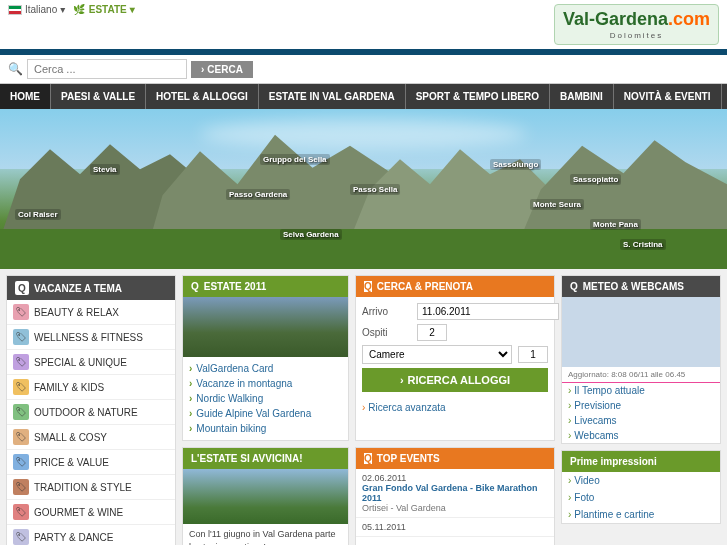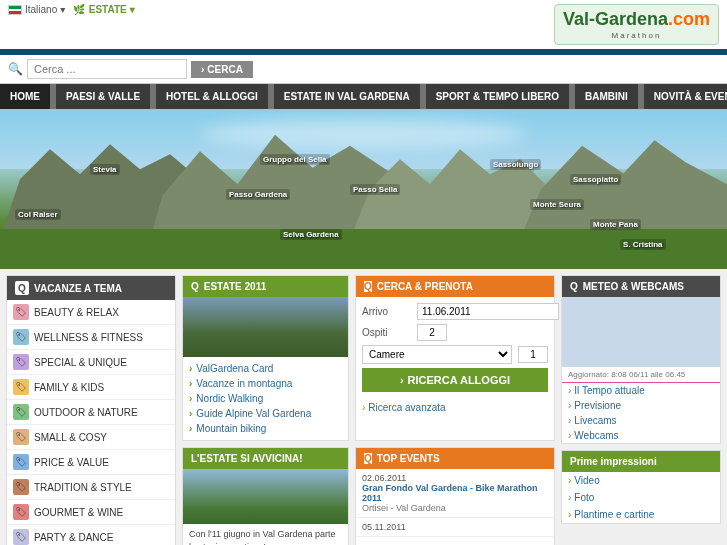--- a/index.html
+++ b/index.html
@@ -69,21 +69,21 @@
       padding: 0;
     }
     .nav-item {
       padding: 7px 10px;
       color: #fff;
       font-size: 10px;
       font-weight: bold;
       text-transform: uppercase;
       cursor: pointer;
       white-space: nowrap;
-      border-right: 6px solid #737373;
+      border-right: 1px solid #737373;
     }
     .nav-item:first-child { background: #222; }
 
     
     .hero {
       width: 727px;
       height: 160px;
       background: linear-gradient(180deg, #87ceeb 0%, #a8d8ea 30%, #5a8a3a 70%, #3a6a1a 100%);
       position: relative;
       overflow: hidden;
@@ -439,21 +439,21 @@
       <span style="color:#6a9a2a;">🌿</span>
       <span>ESTATE</span>
       <span>▾</span>
     </div>
   </div>
   <div class="logo-area">
     <div class="logo-box">
       <div style="font-size:18px;font-weight:bold;color:#2a6a2a;">
         <span>Val-Gardena</span><span style="color:#ff6600;">.com</span>
       </div>
-      <div class="sub">Marathon</div>
+      <div class="sub">Dolomites</div>
     </div>
   </div>
 </div>
 
 <div class="search-bar">
   <span style="color:#888;font-size:12px;">🔍</span>
   <input class="search-input" type="text" placeholder="Cerca ..." style="">
   <button class="search-btn">
     <span>›</span>
     <span>CERCA</span>

